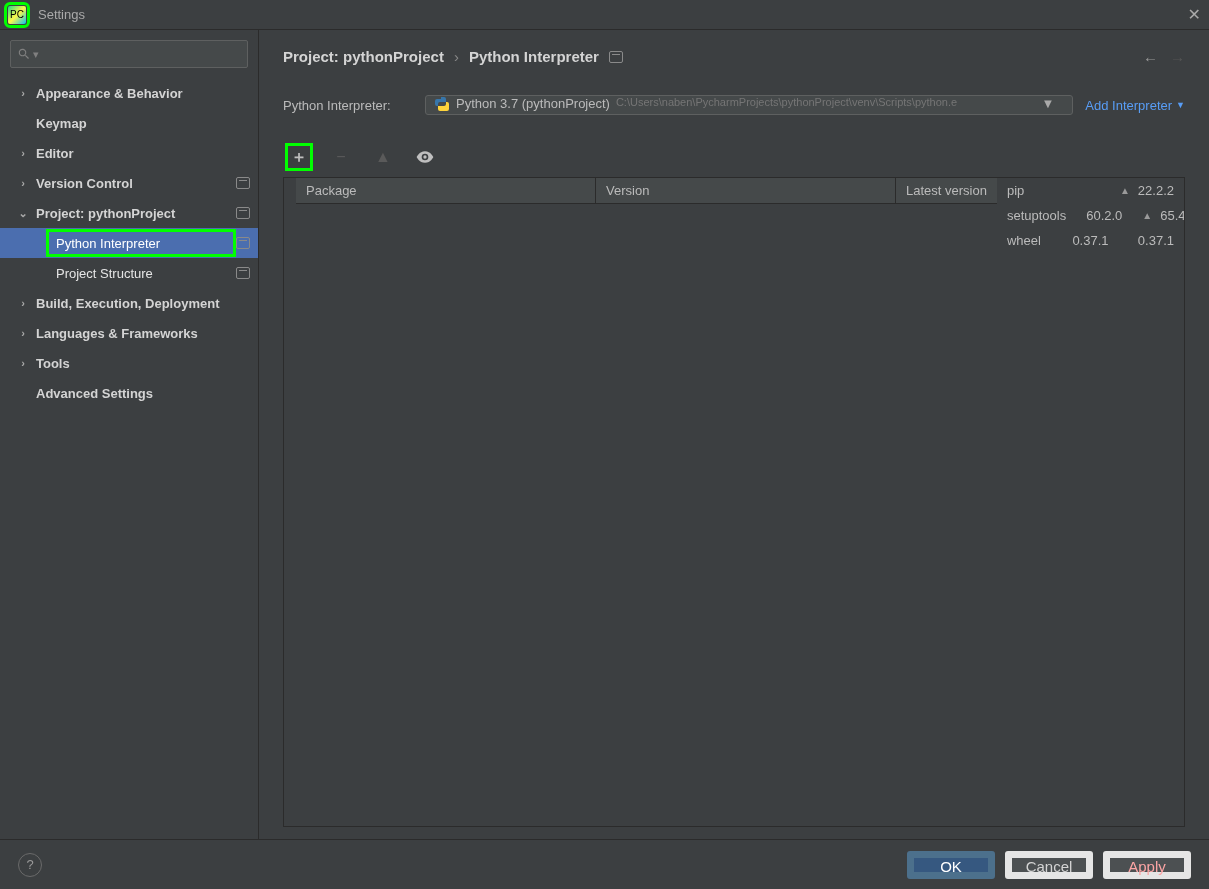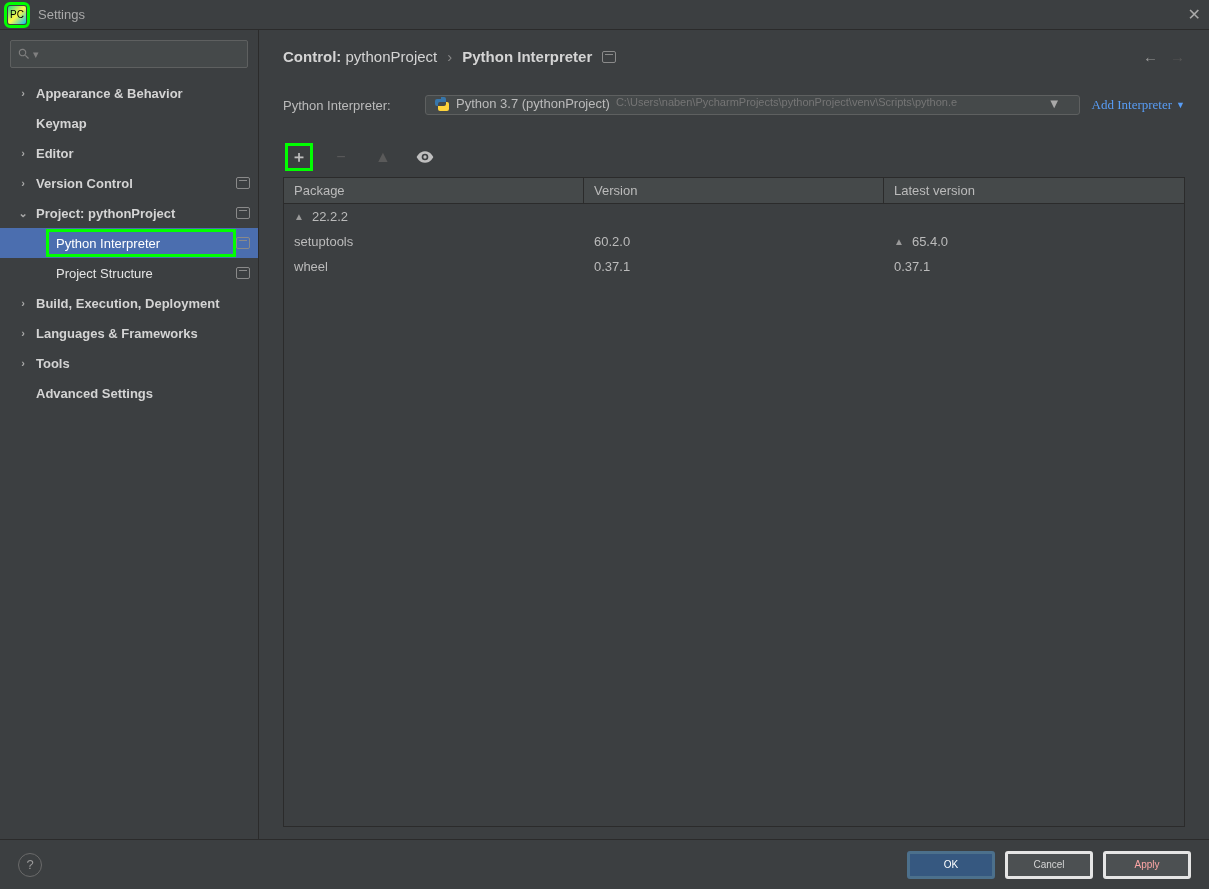--- a/index.html
+++ b/index.html
@@ -77,21 +77,21 @@
   
   .content {
     flex:1; display:flex; flex-direction:column;
     padding:18px 24px 12px 24px; min-width:0;
   }
   .breadcrumb {
     display:flex; align-items:center; gap:10px;
     font-size:15px; color:#d4d4d4; font-weight:bold;
   }
   .breadcrumb .proj-label { font-weight:bold; }
-  .breadcrumb .proj-name { font-weight:normal; }
+  .breadcrumb .proj-name { font-weight:bold; }
   .breadcrumb .sep { color:#888; font-weight:normal; }
   .breadcrumb .crumb2 { font-weight:bold; }
   .breadcrumb .cat-icon {
     width:14px; height:12px; border:1px solid #8a8a8a; border-radius:2px;
     display:inline-block; position:relative;
   }
   .breadcrumb .cat-icon::before{
     content:""; position:absolute; left:2px; right:2px; top:2px; bottom:2px;
     border-top:1px solid #8a8a8a;
   }
@@ -104,38 +104,39 @@
   .row-interpreter .lbl { color:#bbbbbb; min-width:130px; }
   .row-interpreter .combo {
     flex:1; height:20px; background:#45494a;
     border:1px solid #5e6060; display:flex; align-items:flex-start;
     padding:0 18px 0 8px; border-radius:3px; min-width:0;
   }
   .combo .pyicon { margin-right:6px; }
   .combo .name { color:#bbbbbb; white-space:nowrap; }
   .combo .path { color:#757575; margin-left:6px; white-space:nowrap; overflow:hidden; text-overflow:ellipsis; flex:1; min-width:0; font-size:11px; }
   .combo .dd { margin-left:6px; color:#a9a9a9; }
-  .add-link { color:#589df6; white-space:nowrap; cursor:pointer; display:flex; align-items:center; gap:4px;font-family:Liberation Serif, serif; }
+  .add-link { color:#589df6; white-space:nowrap; cursor:pointer; display:flex; align-items:center; gap:4px; }
   .add-link .dd { font-size:9px; color:#589df6; }
   .pkg-toolbar {
     margin-top:28px; display:flex; align-items:center; gap:14px;
     padding-left:2px;
   }
   .tb-btn {
     width:28px; height:28px; display:flex; align-items:center; justify-content:center;
     color:#a9a9a9; cursor:pointer; font-size:16px;
   }
   .tb-btn.plus {
     border:3px solid #00ff00; color:#bfbfbf; font-weight:bold;
   }
   .tb-btn.disabled { color:#5a5a5a; cursor:default; }
   .pkg-table {
     margin-top:6px; border:1px solid #2b2b2b;
-    flex:1; display:flex; flex-direction:column;
+    flex:1; display:flex; flex-direction:row;
     min-height:0;
+    padding-left:12px;
   }
   .pkg-head {
     display:flex; height:26px; background:#45494a;
     border-bottom:1px solid #2b2b2b;
   }
   .pkg-head .col, .pkg-row .col {
     padding:4px 10px; display:flex; align-items:center; gap:8px;
   }
   .col.c1 { width:300px; border-right:1px solid #2b2b2b; }
   .col.c2 { width:300px; border-right:1px solid #2b2b2b; }
@@ -150,22 +151,22 @@
     display:flex; align-items:center; padding:0 18px;
   }
   .help {
     width:24px; height:24px; border-radius:50%;
     border:1px solid #6a6a6a; display:flex; align-items:center; justify-content:center;
     color:#9a9a9a; cursor:pointer;
   }
   .footer .spacer { flex:1; }
   .btn {
     min-width:88px; height:28px; margin-left:10px;
-    border:3px solid #e5e5e5; background:#4c5052; color:#d4d4d4;
-    border-radius:3px; cursor:pointer; font-size:10px;
+    border:7px solid #e5e5e5; background:#4c5052; color:#d4d4d4;
+    border-radius:3px; cursor:pointer; font-size:15px;
   }
   .btn.primary { background:#365880; border-color:#4c708c; color:#fff; }
   .btn.disabled { color:#fca5a5; cursor:default; }
 </style>
 </head>
 <body>
 
 <div class="titlebar">
   <div class="app-icon">PC</div>
   <div class="title">Settings</div>
@@ -230,21 +231,21 @@
         <div class="tree-item">
           <span class="chevron none"></span>
           <span>Advanced Settings</span>
         </div>
       </div>
   </div>
 
   <div class="content">
     <div class="breadcrumb">
       <span>
-        <span class="proj-label">Control:</span>
+        <span class="proj-label">Project:</span>
         <span class="proj-name">pythonProject</span>
       </span>
       <span class="sep">›</span>
       <span class="crumb2">Python Interpreter</span>
       <span class="cat-icon"></span>
       <div class="nav-arrows">
         <span>←</span>
         <span>→</span>
       </div>
     </div>
@@ -280,20 +281,21 @@
     </div>
 
     <div class="pkg-table">
       <div class="pkg-head">
         <div class="col c1">Package</div>
         <div class="col c2">Version</div>
         <div class="col c3">Latest version</div>
       </div>
       <div class="pkg-body" id="pkg-body">
           <div class="pkg-row">
+            <div class="col c1">pip</div>
             <div class="col c3">
               <span class="up-arrow">▲</span>
               <span>22.2.2</span>
             </div>
           </div>
           <div class="pkg-row">
             <div class="col c1">setuptools</div>
             <div class="col c2">60.2.0</div>
             <div class="col c3">
               <span class="up-arrow">▲</span>

